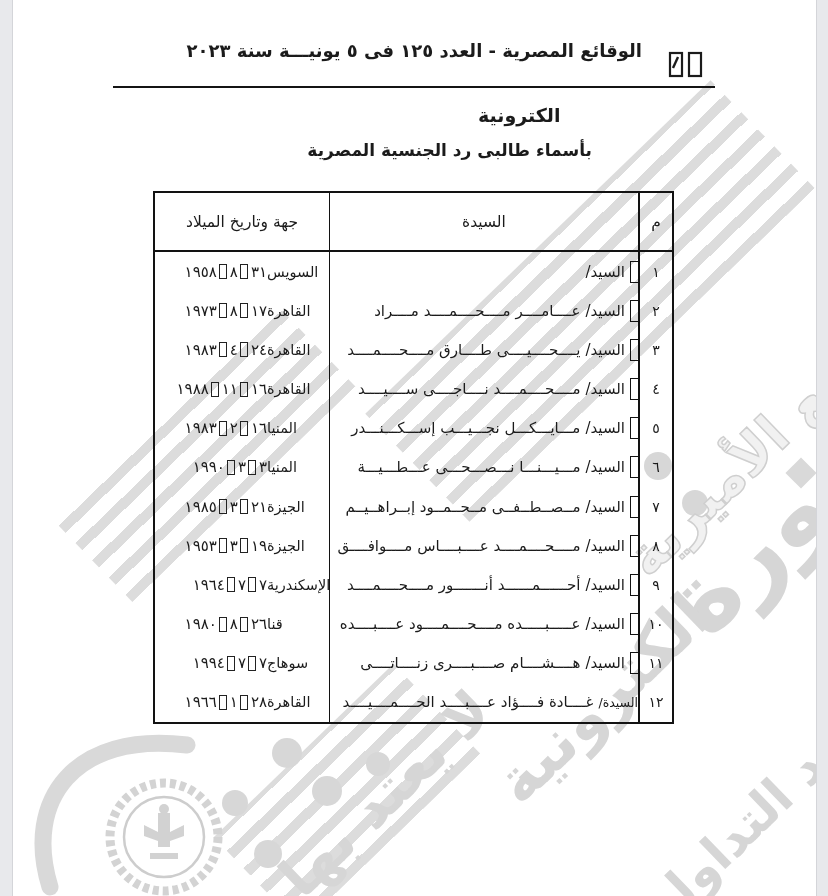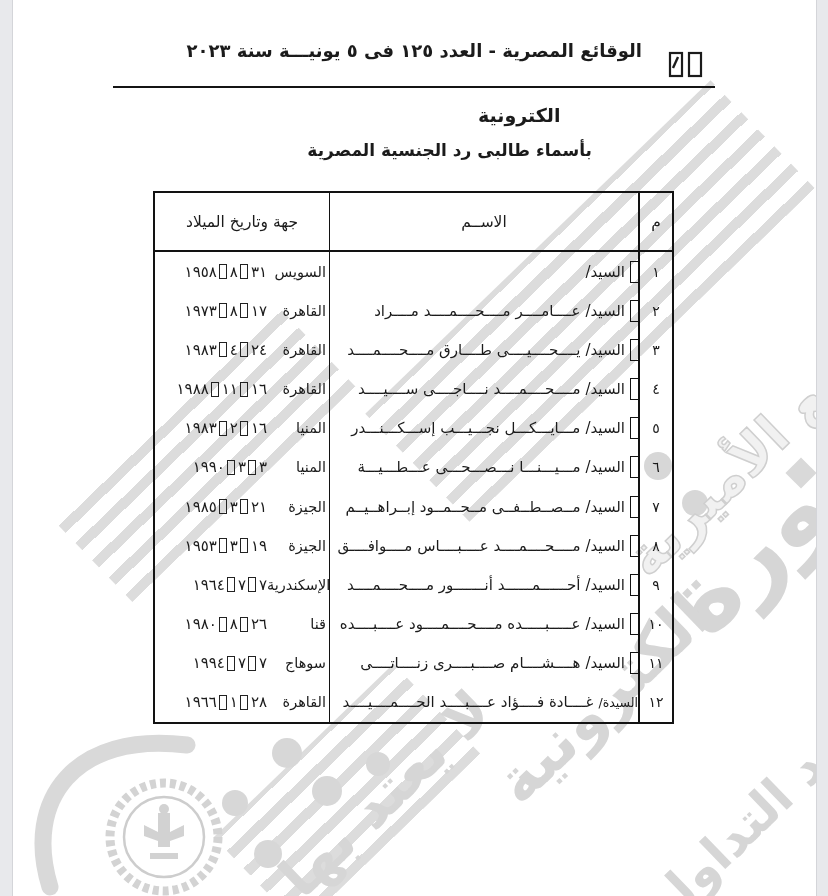--- a/index.html
+++ b/index.html
@@ -45,21 +45,21 @@
   .tbl{
     position:absolute;left:153px;top:191px;width:521px;height:533px;
     border:2.2px solid #121212;display:flex;flex-direction:column;direction:rtl;
     box-sizing:border-box;
   }
   .thr{display:flex;direction:rtl;height:57px;border-bottom:2.2px solid #121212;flex:none;}
   .tr{display:flex;direction:rtl;flex:1;min-height:0;}
   .c-num{width:34px;flex:none;display:flex;align-items:center;justify-content:center;border-left:2px solid #121212;box-sizing:border-box;}
   .c-name{width:309px;flex:none;display:flex;align-items:center;border-left:1.8px solid #121212;overflow:hidden;gap:5px;box-sizing:border-box;}
   .c-name.center{justify-content:center;}
-  .c-birth{flex:1;display:flex;align-items:center;direction:ltr;justify-content:space-between;padding:0 3px 0 8px;overflow:hidden;}
+  .c-birth{flex:1;display:flex;align-items:center;direction:ltr;justify-content:flex-start;padding:0 3px 0 8px;overflow:hidden;}
   .c-birth.center{justify-content:center;direction:rtl;padding:0;}
   .th{font-size:15.5px;}
   .num{font-size:14px;}
   .prefix{font-size:15px;flex:none;}
   .prefix-sm{font-size:12.5px;}
   .nm{font-size:15px;white-space:nowrap;}
   .date{direction:ltr;display:inline-flex;align-items:center;justify-content:flex-end;width:104px;font-size:15px;flex:none;}
   .place{font-size:14.5px;white-space:nowrap;}
   .tofu-sm{display:inline-block;width:6px;height:13px;border:1.3px solid #222;margin:0 2.5px;flex:none;}
   .tofu-lg{display:inline-block;width:8px;height:20px;border:1.7px solid #111;flex:none;margin-right:-2px;box-sizing:content-box;}
@@ -116,21 +116,21 @@
 
     <div class="hdr-rule"></div>
 
     <div class="stmt-title">الكترونية</div>
     <div class="stmt-sub">بأسماء طالبى رد الجنسية المصرية</div>
 
     <div class="tbl">
 
       <div class="thr">
         <div class="c-num th">م</div>
-        <div class="c-name center th">الاســم</div>
+        <div class="c-name center th">السيدة</div>
         <div class="c-birth center th">جهة وتاريخ الميلاد</div>
       </div>
 
       <div class="tr">
         <div class="c-num">
             <span class="num">١</span>
           </div>
         <div class="c-name">
           <span class="tofu-lg"></span>
           <span class="prefix">السيد/</span>

